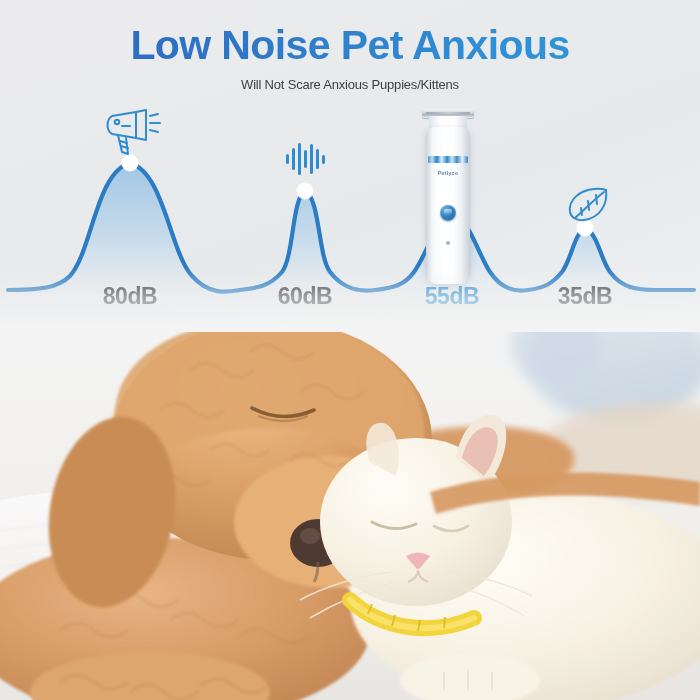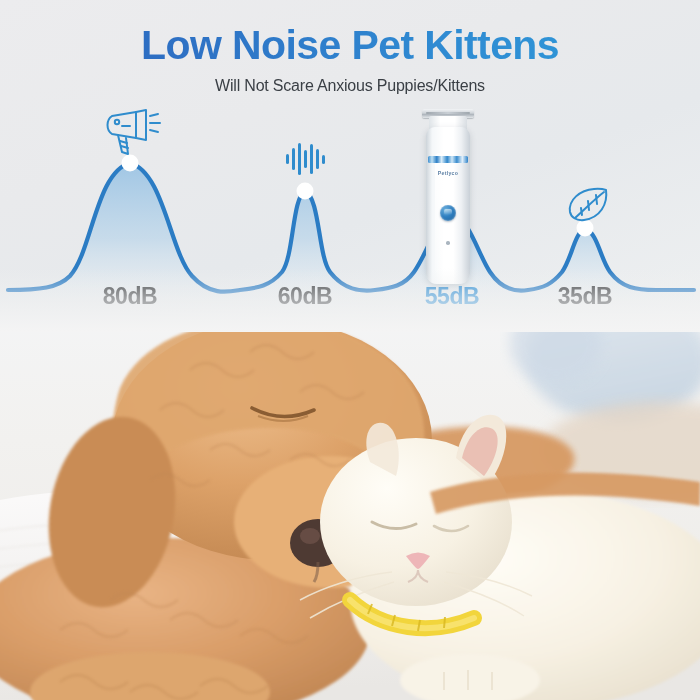--- a/index.html
+++ b/index.html
@@ -25,21 +25,21 @@
   .headline{
     position:absolute; left:0; top:22px; width:700px; text-align:center;
     font-size:41px; font-weight:bold; letter-spacing:-0.6px;
     background:linear-gradient(90deg,#2c64bd 0%,#2e72c5 28%,#2f8ad2 62%,#2f9edb 100%);
     -webkit-background-clip:text; background-clip:text;
     -webkit-text-fill-color:transparent; color:#2f83cd;
     white-space:nowrap;
   }
   .subheadline{
     position:absolute; left:0; top:77px; width:700px; text-align:center;
-    font-size:16px; color:#3a3f45; letter-spacing:-0.2px; white-space:nowrap;
+    font-size:13px; color:#3a3f45; letter-spacing:-0.2px; white-space:nowrap;
   }
 
   
   .wave-wrap{ position:absolute; left:0; top:100px; width:700px; height:200px; }
   .wave-svg{ display:block; width:700px; height:200px; }
 
   
   .peak-icon{ position:absolute; z-index:4; }
   .ic-dryer{ left:104px; top:108px; width:62px; height:50px; }
   .ic-sound{ left:284px; top:142px; width:46px; height:34px; }
@@ -266,21 +266,21 @@
         <path d="M130,392 q18,-14 34,0 q16,14 34,0"></path>
         <path d="M200,386 q18,-14 34,0 q16,14 34,0"></path>
       </g>
     </svg>
   </div>
 
   <div class="panel-fade"></div>
 
   <div class="top-panel">
 
-    <div class="headline">Low Noise Pet Kittens</div>
+    <div class="headline">Low Noise Pet Anxious</div>
     <div class="subheadline">Will Not Scare Anxious Puppies/Kittens</div>
 
     <div class="wave-wrap">
       <svg class="wave-svg" viewBox="0 0 700 200" xmlns="http://www.w3.org/2000/svg">
         <defs>
           <linearGradient id="waveFill" x1="0" y1="0" x2="0" y2="1">
             <stop offset="0" stop-color="#9cc4e4" stop-opacity="0.95"></stop>
             <stop offset="0.55" stop-color="#bcd6ea" stop-opacity="0.75"></stop>
             <stop offset="1" stop-color="#e7eef3" stop-opacity="0.25"></stop>
           </linearGradient>

